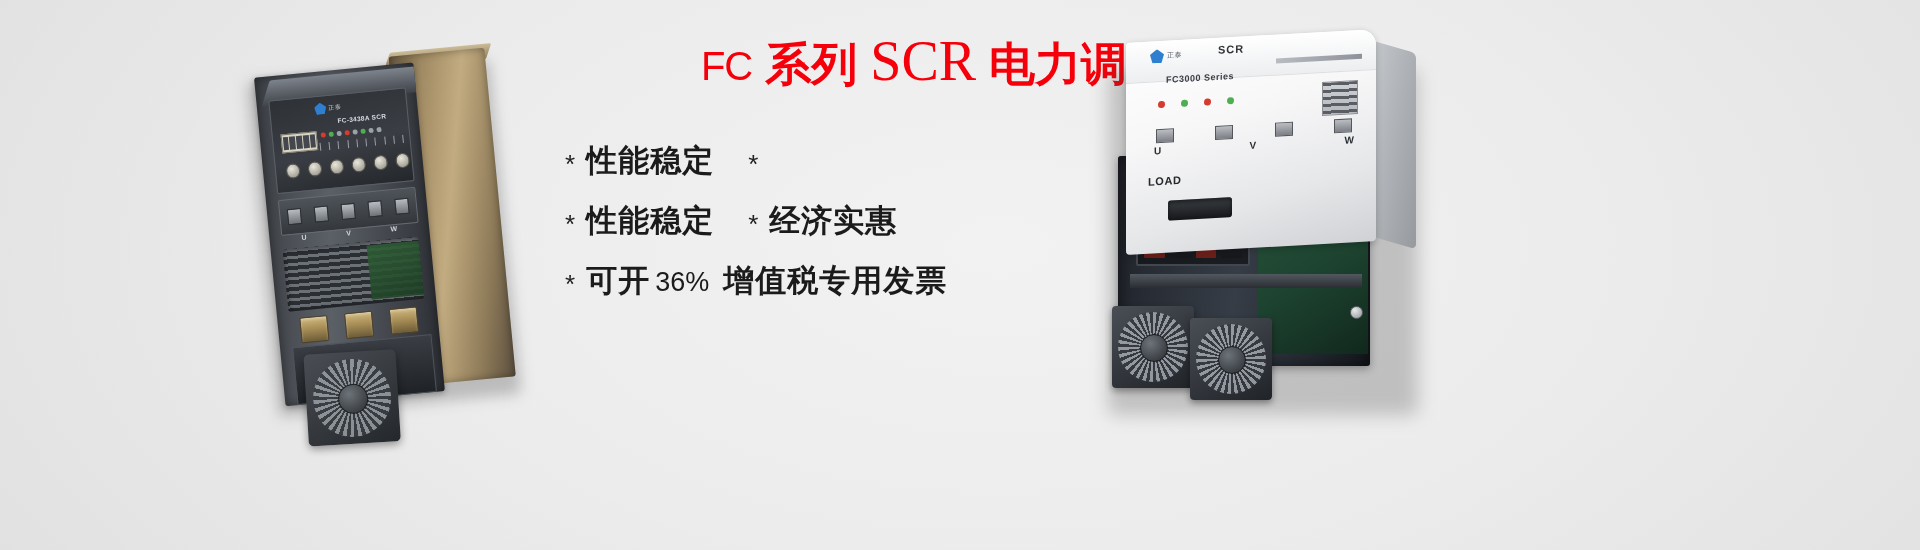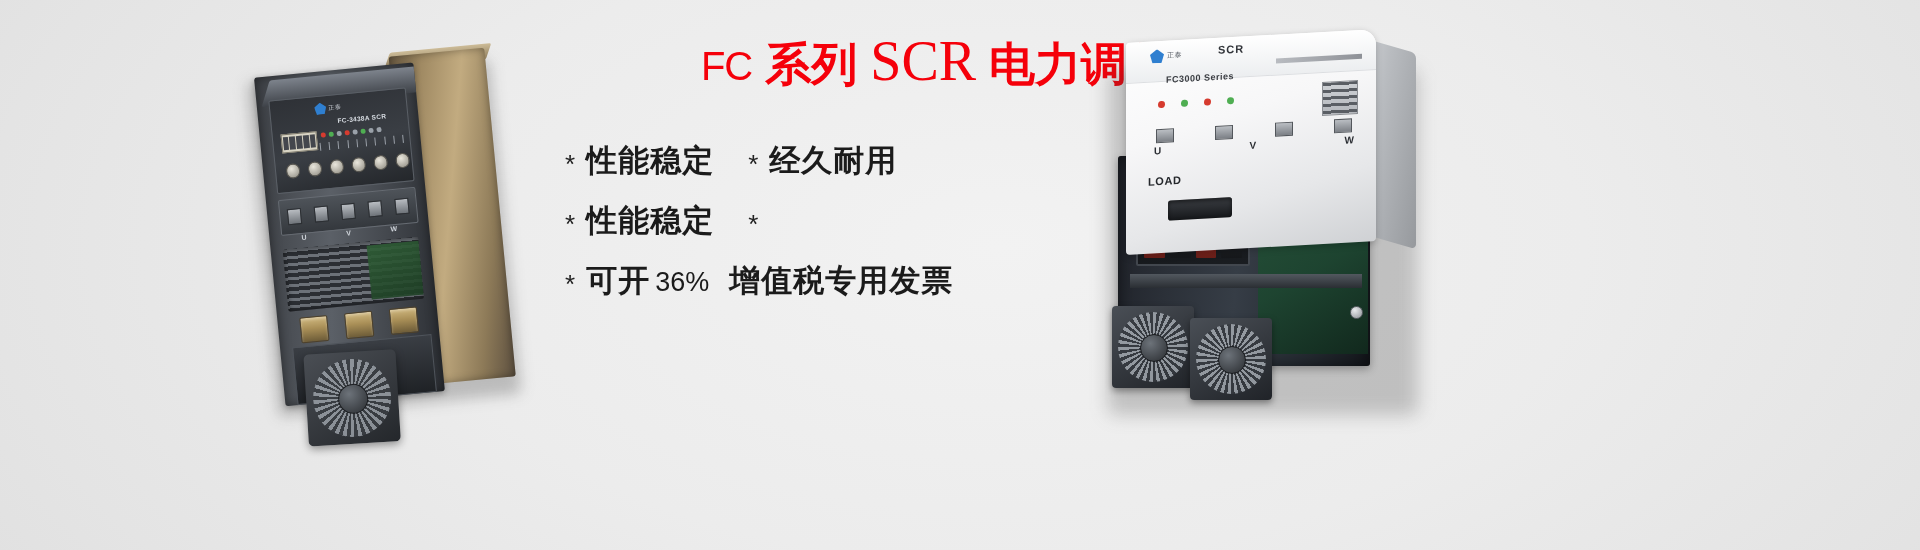--- a/index.html
+++ b/index.html
@@ -563,40 +563,40 @@
 
   <div id="features" style="color: rgb(27, 27, 27);">
 
     <div class="feat-row">
       <div class="feat-item">
         <span class="star">*</span>
         <span class="feat-text">性能稳定</span>
       </div>
       <div class="feat-item second">
         <span class="star">*</span>
-        <span class="feat-text">经久耐用</span>
       </div>
     </div>
 
     <div class="feat-row">
       <div class="feat-item">
         <span class="star">*</span>
         <span class="feat-text">性能稳定</span>
       </div>
       <div class="feat-item second">
         <span class="star">*</span>
+        <span class="feat-text">经济实惠</span>
       </div>
     </div>
 
     <div class="feat-row">
       <div class="feat-item">
         <span class="star">*</span>
         <span class="feat-text">可开</span>
         <span class="feat-num">36%</span>
-        <span class="feat-text" style="margin-left:15px">增值税专用发票</span>
+        <span class="feat-text" style="margin-left:9px">增值税专用发票</span>
       </div>
     </div>
 
   </div>
 
   <div id="product-right">
     <div class="pr-shadow"></div>
 
     <div class="pr-dark">
       <div class="pr-green"></div>

